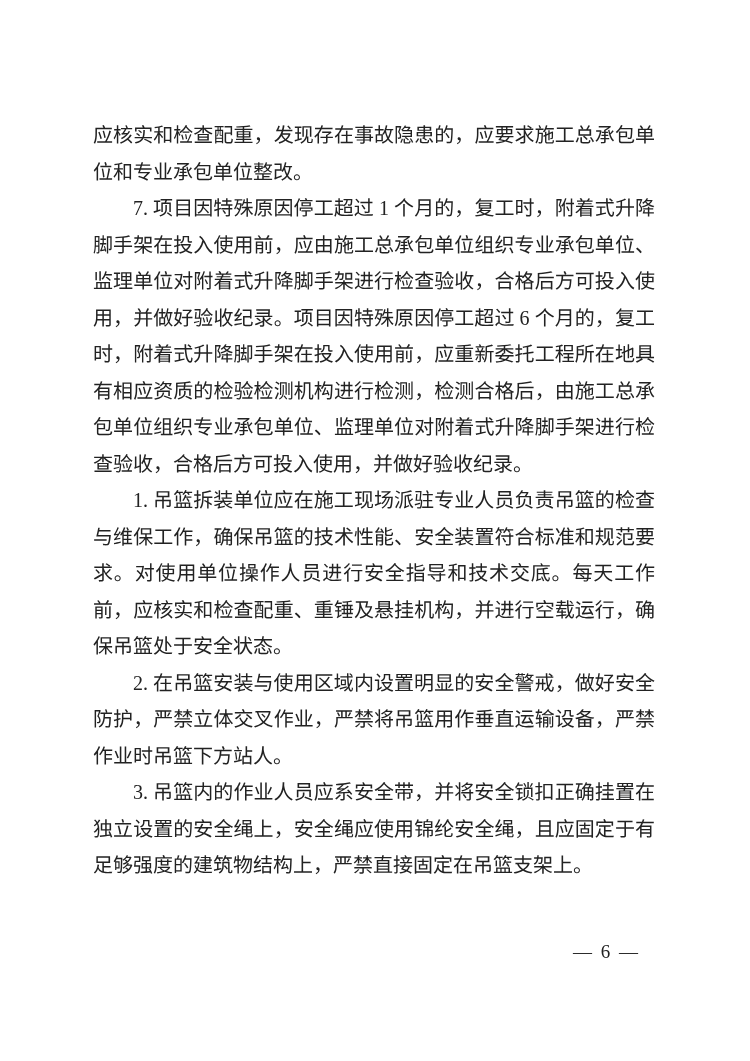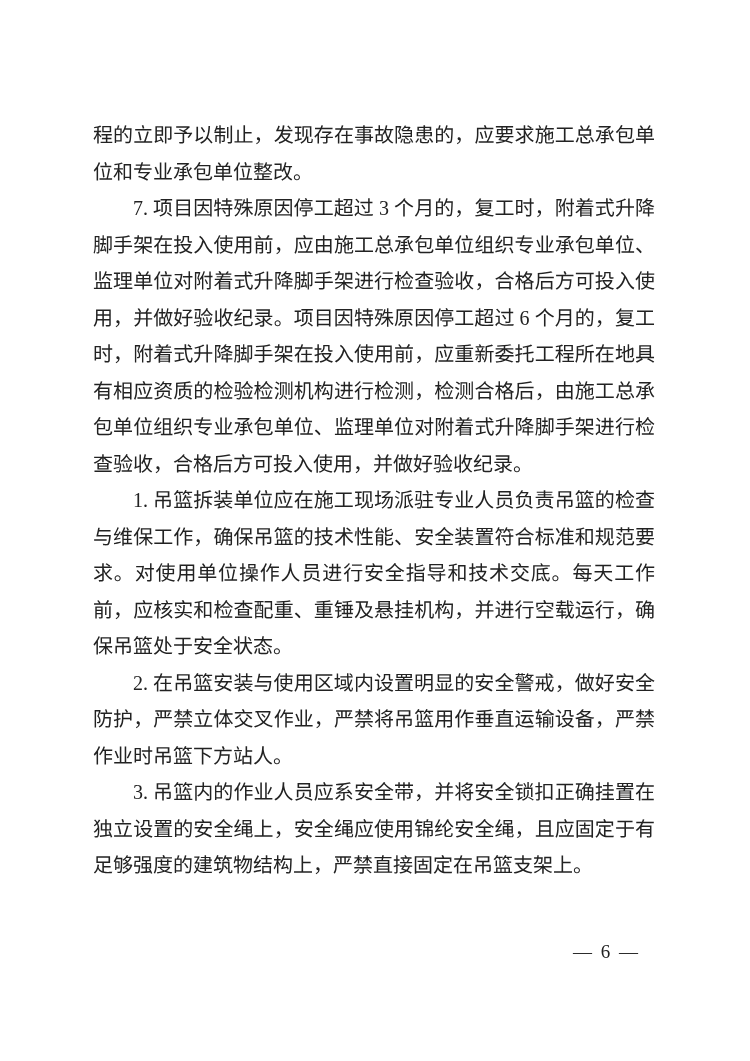--- a/index.html
+++ b/index.html
@@ -53,23 +53,23 @@
     letter-spacing: 2px;
   }
 </style>
 </head>
 <body>
 
 <div class="page">
 
   <div class="content">
 
-    <p class="para no-indent">程的立即予以制止，发现存在事故隐患的，应要求施工总承包单位和专业承包单位整改。</p>
+    <p class="para no-indent">应核实和检查配重，发现存在事故隐患的，应要求施工总承包单位和专业承包单位整改。</p>
 
-    <p class="para">7. 项目因特殊原因停工超过 3 个月的，复工时，附着式升降脚手架在投入使用前，应由施工总承包单位组织专业承包单位、监理单位对附着式升降脚手架进行检查验收，合格后方可投入使用，并做好验收纪录。项目因特殊原因停工超过 6 个月的，复工时，附着式升降脚手架在投入使用前，应重新委托工程所在地具有相应资质的检验检测机构进行检测，检测合格后，由施工总承包单位组织专业承包单位、监理单位对附着式升降脚手架进行检查验收，合格后方可投入使用，并做好验收纪录。</p>
+    <p class="para">7. 项目因特殊原因停工超过 1 个月的，复工时，附着式升降脚手架在投入使用前，应由施工总承包单位组织专业承包单位、监理单位对附着式升降脚手架进行检查验收，合格后方可投入使用，并做好验收纪录。项目因特殊原因停工超过 6 个月的，复工时，附着式升降脚手架在投入使用前，应重新委托工程所在地具有相应资质的检验检测机构进行检测，检测合格后，由施工总承包单位组织专业承包单位、监理单位对附着式升降脚手架进行检查验收，合格后方可投入使用，并做好验收纪录。</p>
 
 
     <p class="para">1. 吊篮拆装单位应在施工现场派驻专业人员负责吊篮的检查与维保工作，确保吊篮的技术性能、安全装置符合标准和规范要求。对使用单位操作人员进行安全指导和技术交底。每天工作前，应核实和检查配重、重锤及悬挂机构，并进行空载运行，确保吊篮处于安全状态。</p>
 
     <p class="para">2. 在吊篮安装与使用区域内设置明显的安全警戒，做好安全防护，严禁立体交叉作业，严禁将吊篮用作垂直运输设备，严禁作业时吊篮下方站人。</p>
 
     <p class="para">3. 吊篮内的作业人员应系安全带，并将安全锁扣正确挂置在独立设置的安全绳上，安全绳应使用锦纶安全绳，且应固定于有足够强度的建筑物结构上，严禁直接固定在吊篮支架上。</p>
 
   </div>
 

